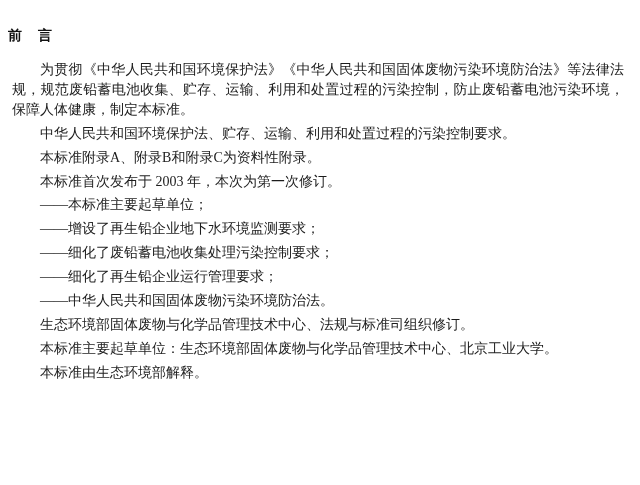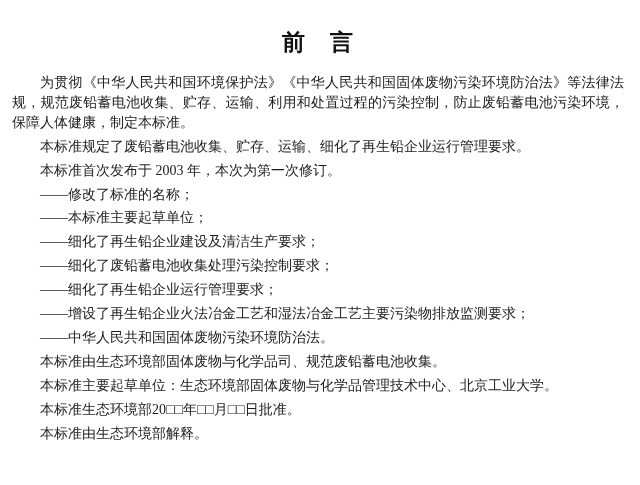--- a/index.html
+++ b/index.html
@@ -12,50 +12,47 @@
     width: 640px;
     height: 485px;
     box-sizing: border-box;
     background: #ffffff;
     color: #1c1c1c;
     font-family: "Liberation Serif", "DejaVu Serif", serif;
     padding: 27px 12px 0 8px;
     overflow: hidden;
   }
   .title {
-    font-size: 23px;
+    font-size: 14px;
     font-weight: 700;
-    text-align: center;
     margin: 0 0 15px 0;
     letter-spacing: 1px;
     color: #111111;
   }
   .doc-body p {
     font-size: 14px;
     line-height: 19.9px;
     margin: 4px;
     text-indent: 2em;
     text-align: justify;
     font-weight: 500;
   }
 </style>
 </head>
 <body>
 
 <div class="page">
   <h1 class="title">前　言</h1>
   <div class="doc-body">
     <p>为贯彻《中华人民共和国环境保护法》《中华人民共和国固体废物污染环境防治法》等法律法规，规范废铅蓄电池收集、贮存、运输、利用和处置过程的污染控制，防止废铅蓄电池污染环境，保障人体健康，制定本标准。</p>
-    <p>本标准规定了废铅蓄电池收集、贮存、运输、细化了再生铅企业运行管理要求。</p>
+    <p>中华人民共和国环境保护法、贮存、运输、利用和处置过程的污染控制要求。</p>
+    <p>本标准附录A、附录B和附录C为资料性附录。</p>
     <p>本标准首次发布于 2003 年，本次为第一次修订。</p>
-    <p>——修改了标准的名称；</p>
     <p>——本标准主要起草单位；</p>
-    <p>——细化了再生铅企业建设及清洁生产要求；</p>
+    <p>——增设了再生铅企业地下水环境监测要求；</p>
     <p>——细化了废铅蓄电池收集处理污染控制要求；</p>
     <p>——细化了再生铅企业运行管理要求；</p>
-    <p>——增设了再生铅企业火法冶金工艺和湿法冶金工艺主要污染物排放监测要求；</p>
     <p>——中华人民共和国固体废物污染环境防治法。</p>
-    <p>本标准由生态环境部固体废物与化学品司、规范废铅蓄电池收集。</p>
+    <p>生态环境部固体废物与化学品管理技术中心、法规与标准司组织修订。</p>
     <p>本标准主要起草单位：生态环境部固体废物与化学品管理技术中心、北京工业大学。</p>
-    <p>本标准生态环境部20□□年□□月□□日批准。</p>
     <p>本标准由生态环境部解释。</p>
   </div>
 </div>
 
 </body></html>

